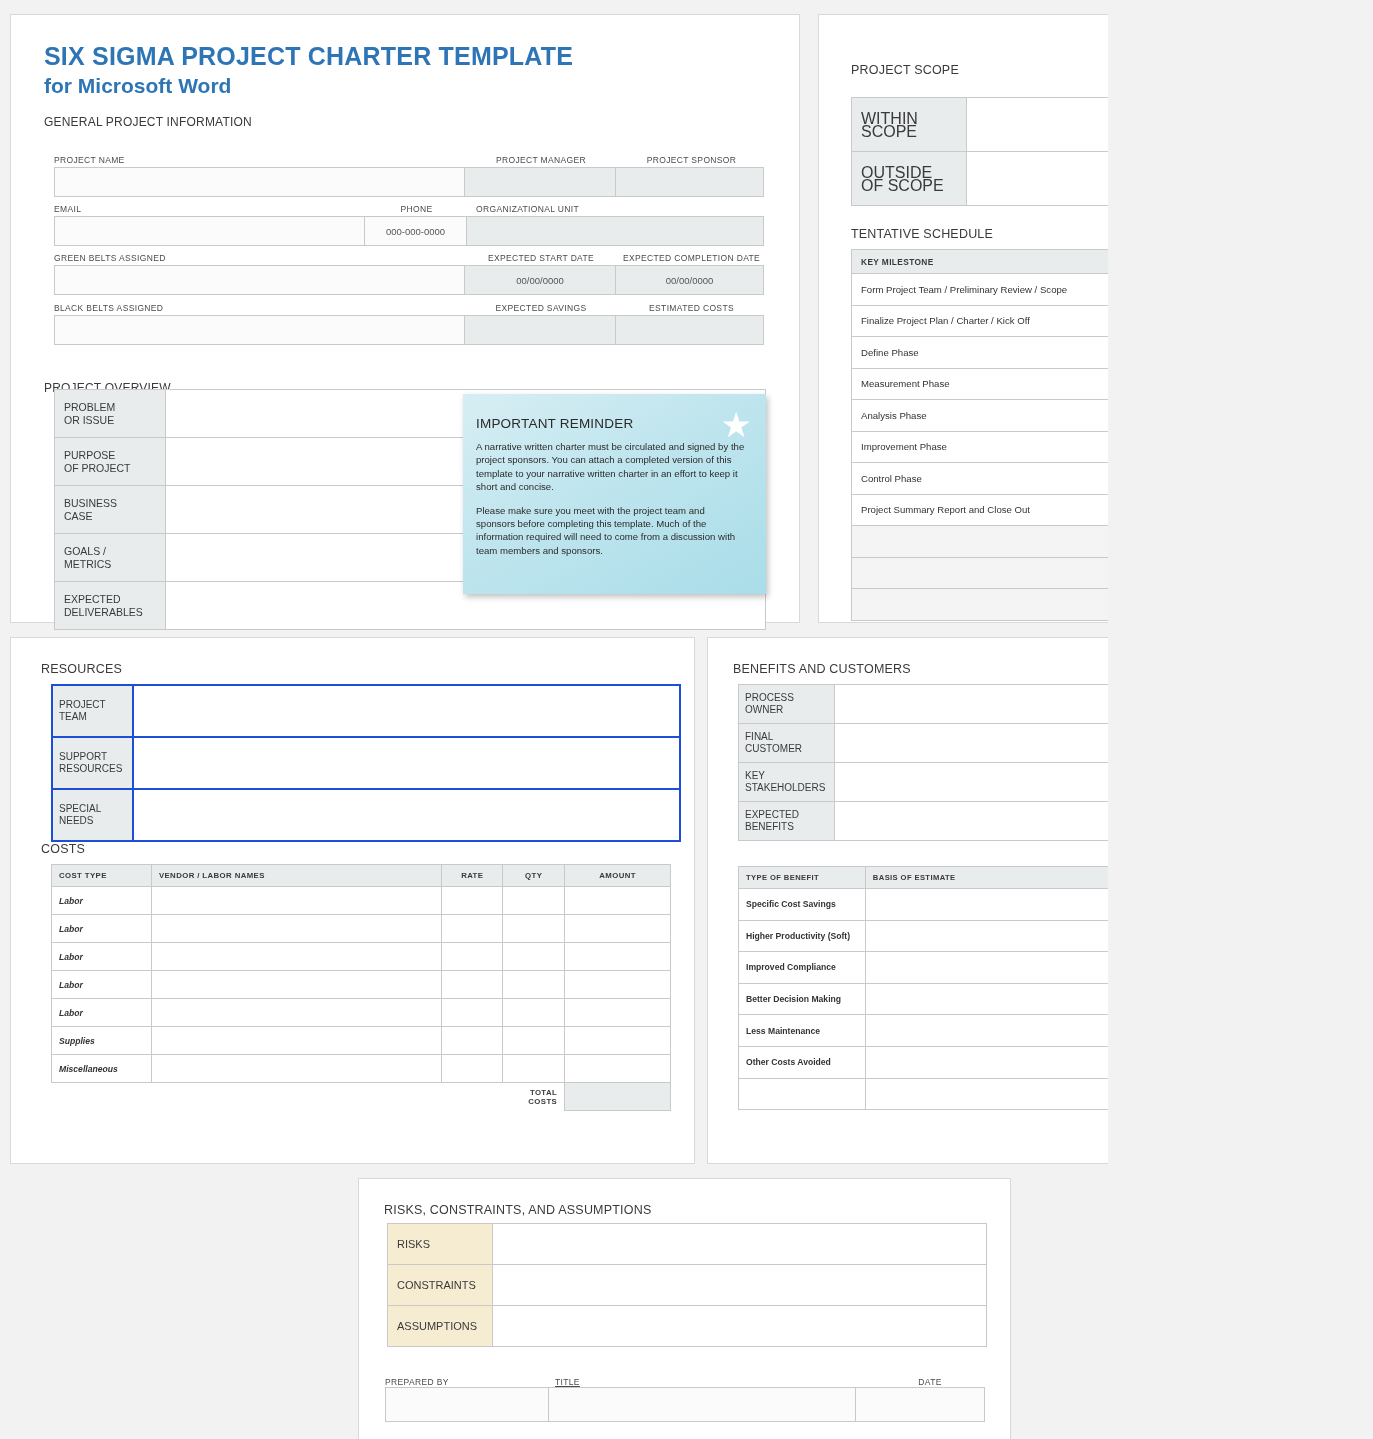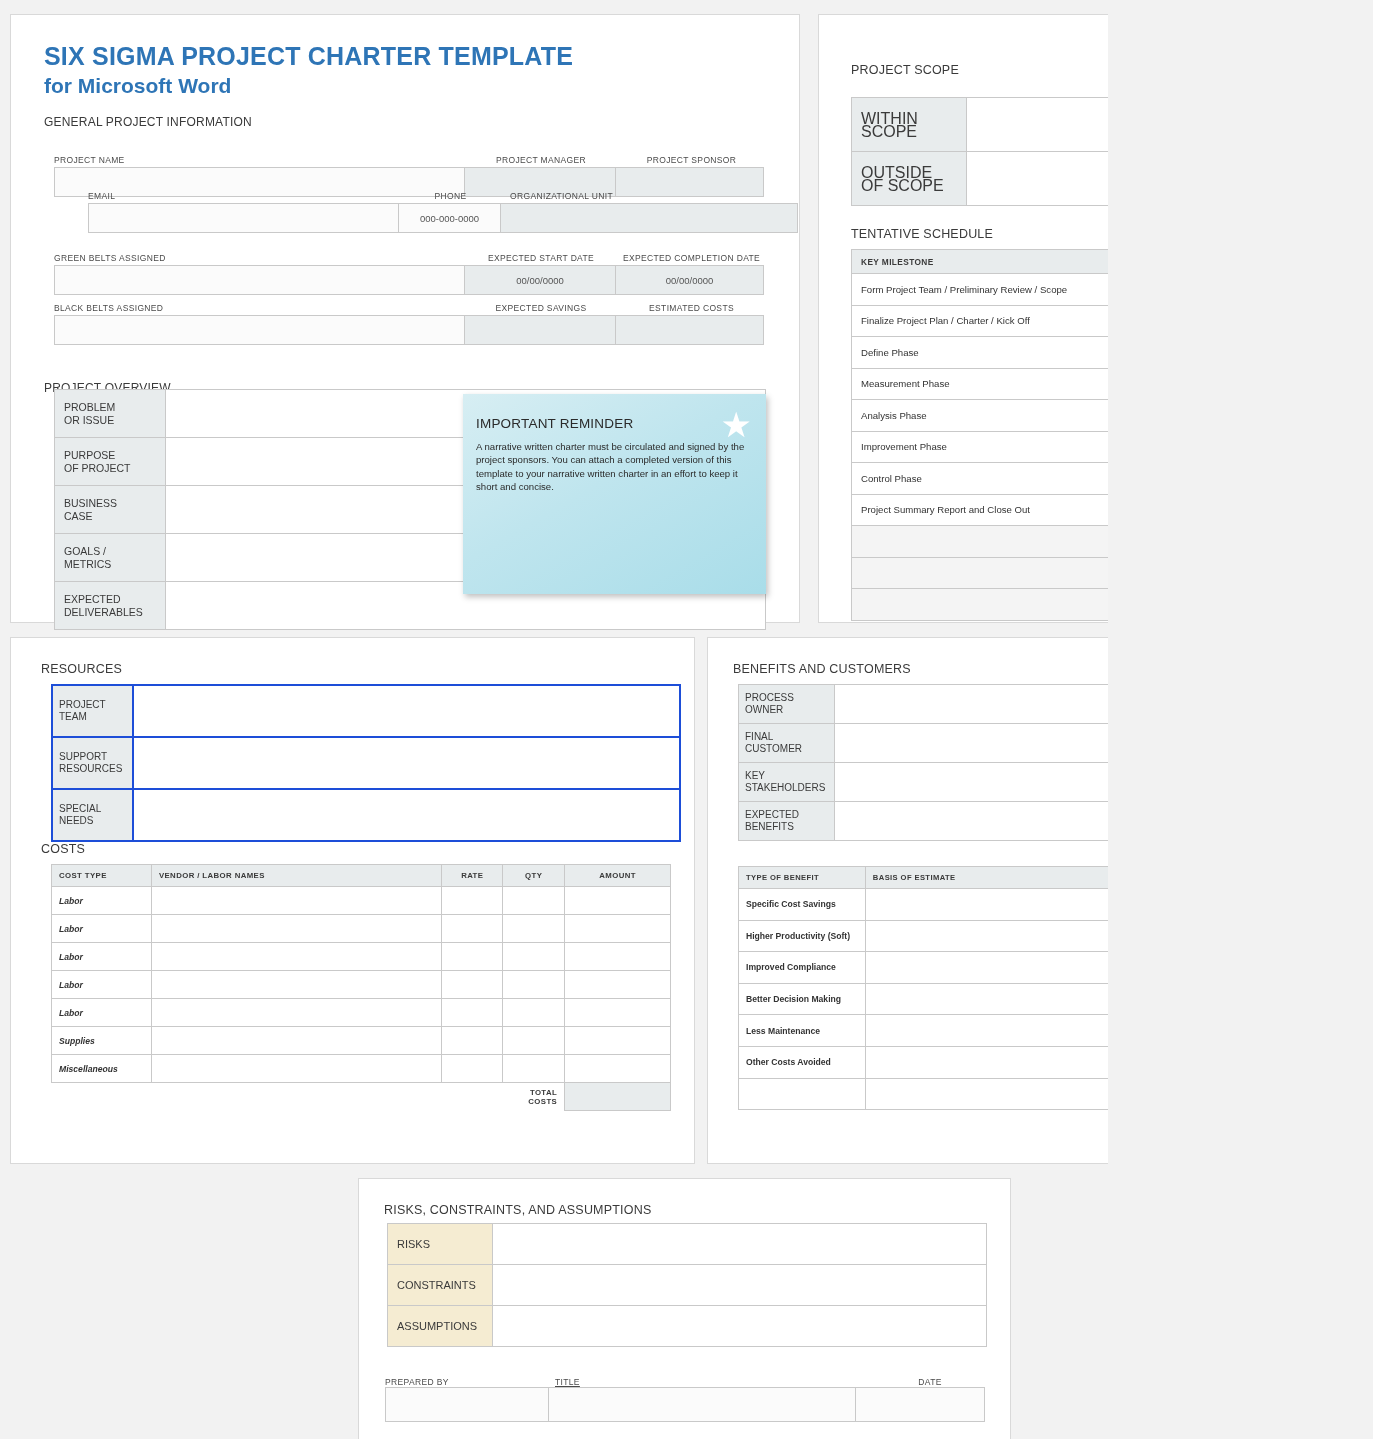--- a/index.html
+++ b/index.html
@@ -249,21 +249,21 @@
           <div class="lbl" style="text-align:center;">PROJECT SPONSOR</div>
         </div>
       </div>
       <div style="display:flex;">
         <div class="fieldbox" style="width:411px;height:30px;"></div>
         <div class="fieldbox gray" style="width:152px;height:30px;margin-left:-1px;"></div>
         <div class="fieldbox gray" style="width:149px;height:30px;margin-left:-1px;"></div>
       </div>
     </div>
 
-    <div class="row-abs" style="left:43px; top:176px; width:712px;margin-left:34px;">
+    <div class="row-abs" style="left:43px; top:189px; width:712px;">
       <div style="display:flex;">
         <div style="width:311px;">
           <div class="lbl">EMAIL</div>
         </div>
         <div style="width:103px;">
           <div class="lbl" style="text-align:center;">PHONE</div>
         </div>
         <div style="width:298px;">
           <div class="lbl" style="padding-left:8px;">ORGANIZATIONAL UNIT</div>
         </div>
@@ -342,20 +342,21 @@
 DELIVERABLES</span></td>
         <td class="ov-value"></td>
       </tr>
     </tbody>
       </table>
 
     <div class="reminder">
       <div class="star">★</div>
       <h4>IMPORTANT REMINDER</h4>
       <p>A narrative written charter must be circulated and signed by the project sponsors. You can attach a completed version of this template to your narrative written charter in an effort to keep it short and concise.</p>
+      <p>Please make sure you meet with the project team and sponsors before completing this template. Much of the information required will need to come from a discussion with team members and sponsors.</p>
     </div>
   </div>
 
   <div class="card" id="panel-scope">
     <div class="scope-head">PROJECT SCOPE</div>
 
     <table class="scope-table">
       <tbody>
           <tr>
         <td class="scope-label"><span style="white-space:pre-line">WITHIN

